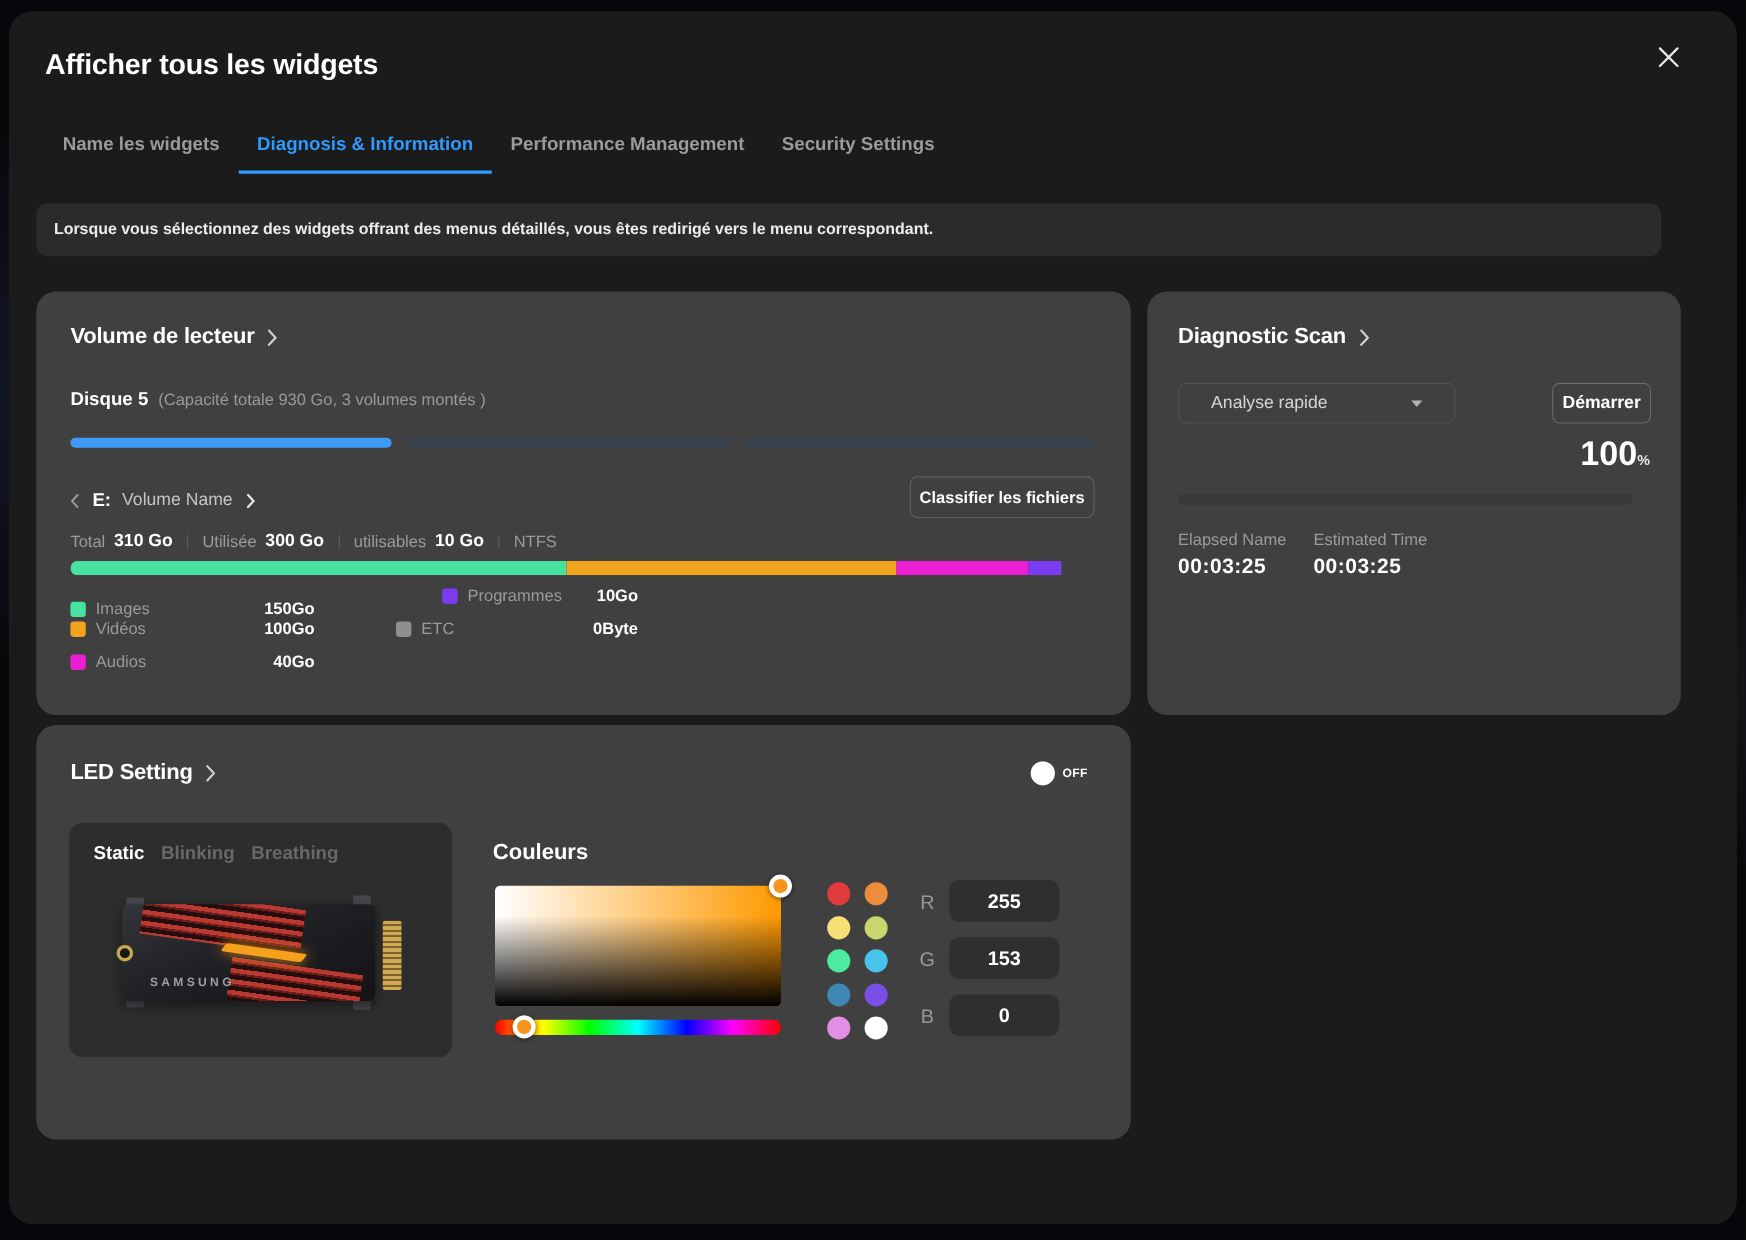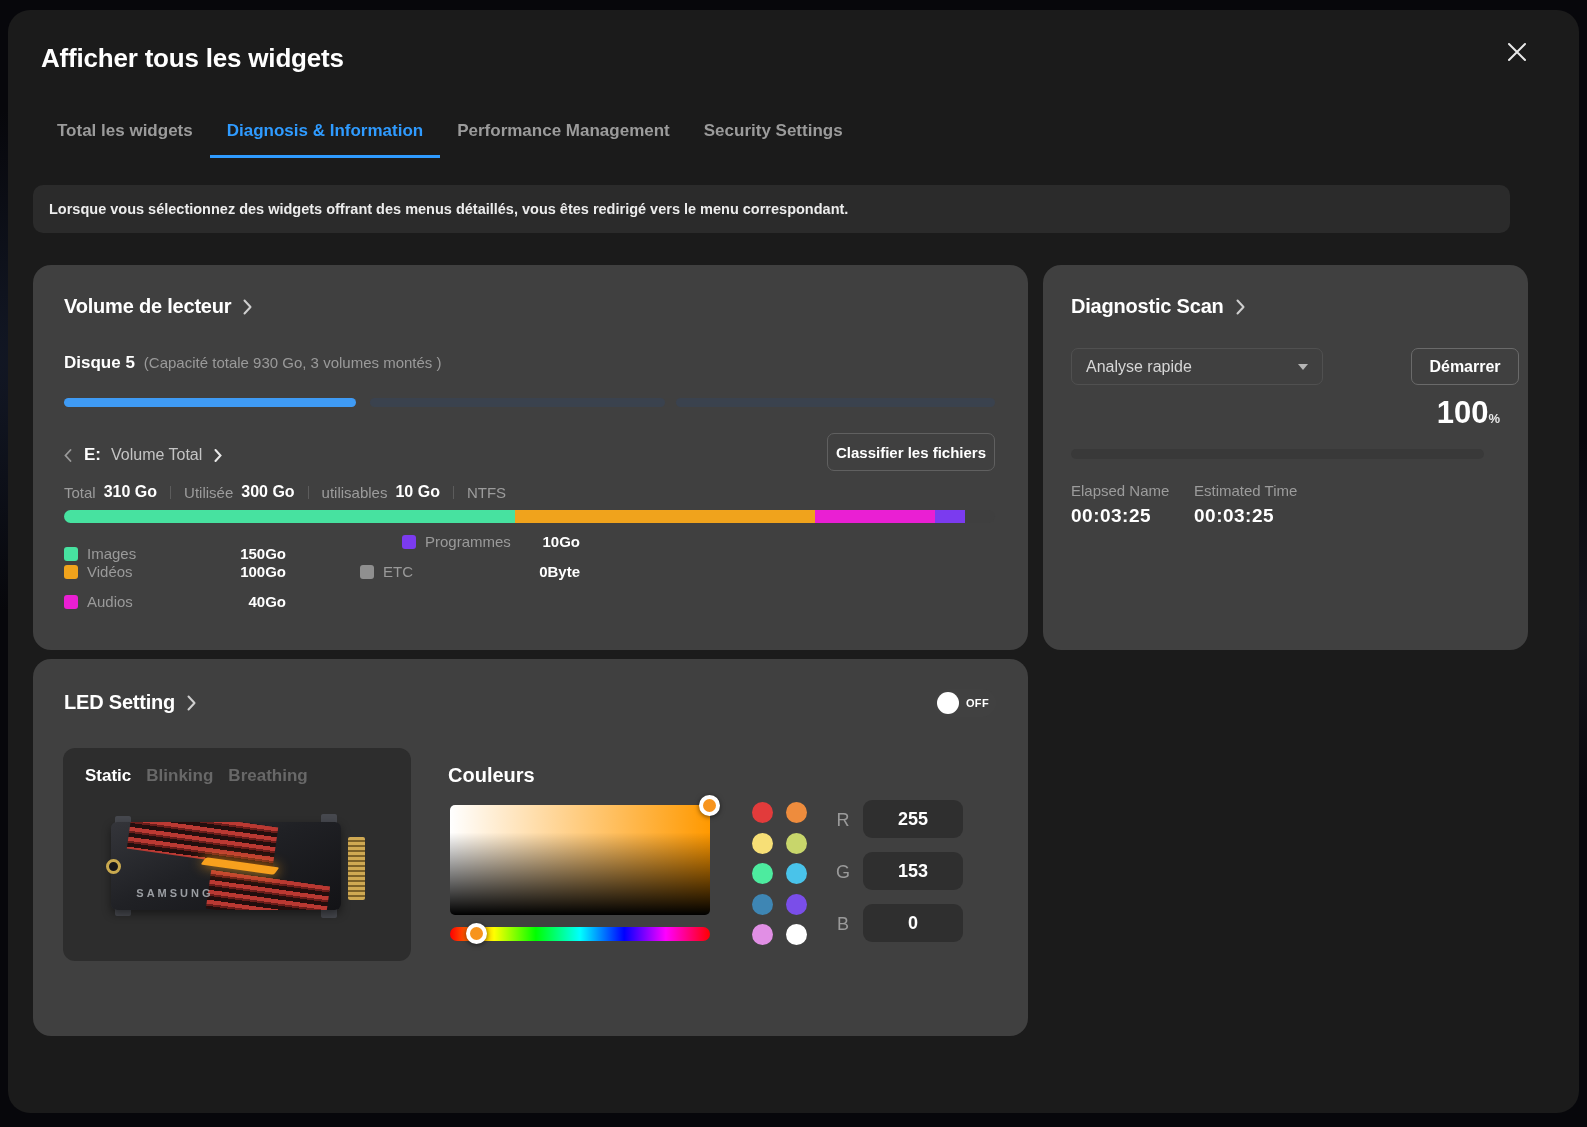--- a/index.html
+++ b/index.html
@@ -52,24 +52,24 @@
   .stats .sep { width:1px; height:13px; background:#5c5c5c; margin:0 13px; }
   .usagebar { position:absolute; left:31px; top:245px; width:931px; height:13px; border-radius:7px; background:#3f3f3f; overflow:hidden; display:flex; }
   .usagebar div { height:100%; }
   .legend-row { position:absolute; display:flex; align-items:center; }
   .legend-row .sw { width:14px; height:14px; border-radius:3px; margin-right:9px; flex:0 0 auto; }
   .legend-row .nm { font-size:15px; color:#9a9a9a; }
   .legend-row .vl { margin-left:auto; font-size:15px; font-weight:700; color:#fff; }
   .lg-c1 { left:31px; width:222px; }
   .lg-c2 { left:327px; width:220px; }
   
-  .scan-select { position:absolute; left:28px; top:83px; width:252px; height:37px; border:1px solid #505050; border-radius:7px; display:flex; align-items:center; padding:0 14px; cursor:pointer; }
+  .scan-select { position:absolute; left:28px; top:83px; width:252px; height:37px; border:1px solid #505050; border-radius:7px; display:flex; align-items:center; padding:0 29px; cursor:pointer; }
   .scan-select span { font-size:16px; color:#d6d6d6; }
   .caret { margin-left:auto; width:0; height:0; border-left:5px solid transparent; border-right:5px solid transparent; border-top:6px solid #b5b5b5; }
-  .start-btn { position:absolute; left:368px; top:83px; width:108px; height:37px; background:transparent; border:1px solid #6a6a6a; border-radius:7px; color:#fff; font-size:16px; font-weight:700; cursor:pointer; }
+  .start-btn { position:absolute; left:368px; top:83px; width:90px; height:37px; background:transparent; border:1px solid #6a6a6a; border-radius:7px; color:#fff; font-size:16px; font-weight:700; cursor:pointer; }
   .pct { position:absolute; right:28px; top:130px; text-align:right; }
   .pct .n { font-size:31px; font-weight:700; }
   .pct .u { font-size:13px; font-weight:700; color:#e8e8e8; }
   .scan-track { position:absolute; left:28px; top:184px; width:413px; height:10px; border-radius:5px; background:#393939; }
   .time-lbl { position:absolute; top:217px; font-size:15px; color:#9c9c9c; }
   .time-val { position:absolute; top:240px; font-size:19px; font-weight:700; letter-spacing:.5px; }
   
   .toggle { position:absolute; left:901px; top:30px; width:62px; height:28px; background:#414141; border-radius:14px; display:flex; align-items:center; cursor:pointer; }
   .toggle .knob { width:22px; height:22px; border-radius:50%; background:#fff; margin-left:3px; }
   .toggle .st { font-size:11px; font-weight:800; color:#fff; margin-left:7px; letter-spacing:.3px; }
@@ -111,21 +111,21 @@
 <div class="dialog">
 
   <div class="dlg-title">Afficher tous les widgets</div>
   <button class="close-btn">
     <svg width="22" height="22" viewBox="0 0 22 22">
         <path d="M3 3 L19 19 M19 3 L3 19" stroke="#e9e9e9" stroke-width="2" fill="none" stroke-linecap="round"></path>
       </svg>
   </button>
 
   <nav class="tabbar">
-    <div class="tab"><span>Total les widgets</span></div>
+    <div class="tab"><span>Name les widgets</span></div>
     <div class="tab active"><span>Diagnosis &amp; Information</span></div>
     <div class="tab"><span>Performance Management</span></div>
     <div class="tab"><span>Security Settings</span></div>
   </nav>
 
 
   <div class="banner">
     <span>Lorsque vous sélectionnez des widgets offrant des menus détaillés, vous êtes redirigé vers le menu correspondant.</span>
   </div>
 
@@ -146,21 +146,21 @@
     <div class="segbar" style="left: 337px; width: 295px; background: rgb(58, 66, 78);"></div>
     <div class="segbar" style="left: 643px; width: 319px; background: rgb(58, 66, 78);"></div>
 
     <div class="volrow">
       <button class="chev-btn">
         <svg width="8" height="13" viewBox="0 0 8 13">
             <path d="M6.5 1 L1.5 6.5 L6.5 12" stroke="#9a9a9a" stroke-width="1.8" fill="none" stroke-linecap="round"></path>
           </svg>
       </button>
       <span class="vol-letter">E:</span>
-      <span class="vol-name">Volume Total</span>
+      <span class="vol-name">Volume Name</span>
       <button class="chev-btn">
         <svg width="8" height="13" viewBox="0 0 8 13">
             <path d="M1.5 1 L6.5 6.5 L1.5 12" stroke="#e8e8e8" stroke-width="2" fill="none" stroke-linecap="round"></path>
           </svg>
       </button>
     </div>
     <button class="classify-btn">Classifier les fichiers</button>
 
     <div class="stats">
       <span class="lbl">Total</span>

